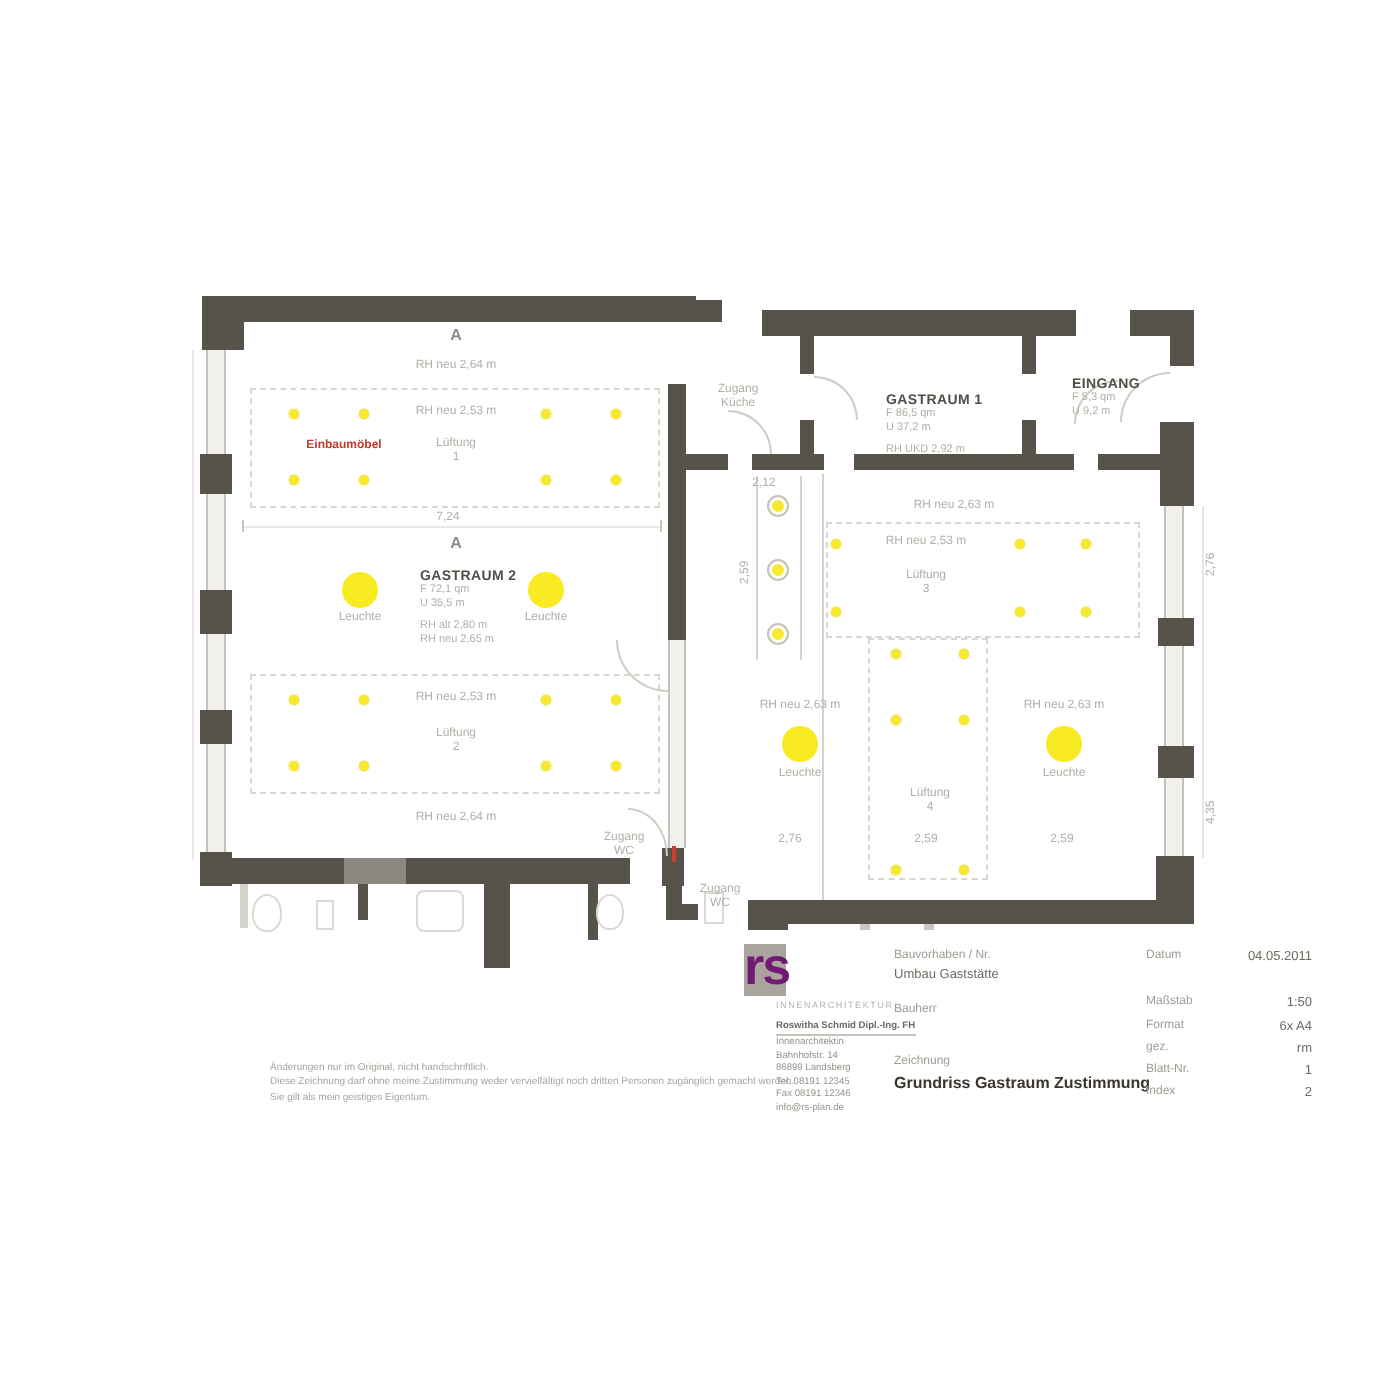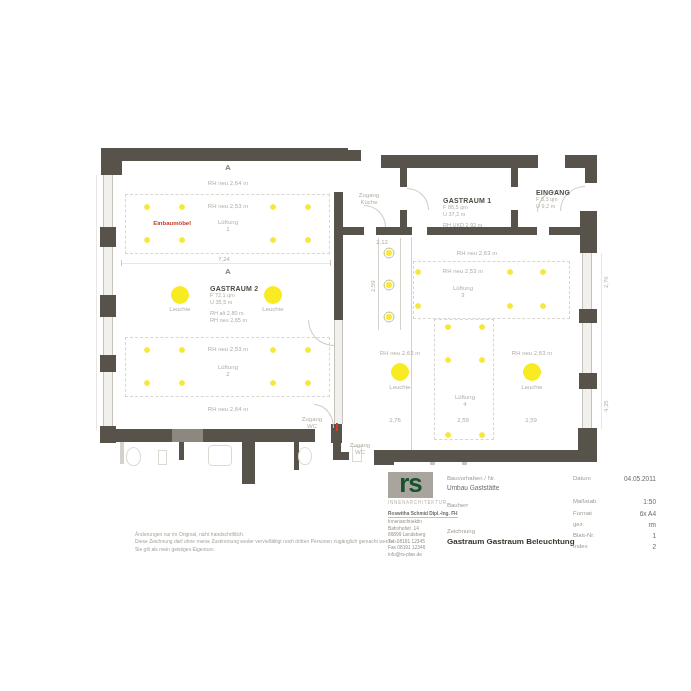--- a/index.html
+++ b/index.html
@@ -28,22 +28,22 @@
   .ringlight{position:absolute;width:11px;height:11px;border-radius:50%;background:#f7e930;
        border:1px solid #c6c2bb;box-shadow:inset 0 0 0 1.5px #ffffff;transform:translate(-50%,-50%);box-sizing:border-box;}
   .arc{position:absolute;box-sizing:border-box;}
   .fixture{position:absolute;border:1px solid #dcd9d3;box-sizing:border-box;background:transparent;}
   .tick{position:absolute;background:#c9c5bf;}
   
   .tb-label{position:absolute;font-size:6px;color:#a19c95;white-space:nowrap;}
   .tb-value{position:absolute;font-size:6.5px;color:#6f6a63;white-space:nowrap;}
   .tb-value-r{position:absolute;font-size:6.5px;color:#6f6a63;white-space:nowrap;text-align:right;width:60px;}
   .tb-title{position:absolute;font-size:8px;font-weight:bold;color:#3a362f;white-space:nowrap;}
-  .logo{position:absolute;left:388px;top:472px;width:45px;height:26px;background:#a9a49d;
-        color:#14532d;font-weight:bold;font-size:26px;line-height:22px;text-align:center;letter-spacing:-1px;}
+  .logo{position:absolute;left:372px;top:472px;width:21px;height:26px;background:#a9a49d;
+        color:#701a75;font-weight:bold;font-size:26px;line-height:22px;text-align:center;letter-spacing:-1px;}
   .logo-tag{position:absolute;left:388px;top:500px;width:45px;font-size:4.5px;letter-spacing:.8px;
         color:#b7b2ab;text-align:right;}
   .addr{position:absolute;left:388px;top:511px;font-size:4.8px;color:#97928b;line-height:1.35;white-space:nowrap;}
   .addr .first{color:#6e6962;font-weight:bold;border-bottom:.5px solid #c6c2bb;display:inline-block;margin-bottom:1px;}
   .disc{position:absolute;left:135px;top:531px;font-size:5px;color:#a8a39c;line-height:1.45;white-space:nowrap;}
 </style>
 </head>
 <body>
 
 <div id="stage">
@@ -243,21 +243,21 @@
     <span>86899 Landsberg</span><br>
     <span>Tel. 08191 12345</span><br>
     <span>Fax 08191 12346</span><br>
     <span>info@rs-plan.de</span>
   </div>
 
   <div class="tb-label" style="left:447px;top:475px;">Bauvorhaben / Nr.</div>
   <div class="tb-value" style="left:447px;top:484px;">Umbau Gaststätte</div>
   <div class="tb-label" style="left:447px;top:502px;">Bauherr</div>
   <div class="tb-label" style="left:447px;top:528px;">Zeichnung</div>
-  <div class="tb-title" style="left:447px;top:537px;">Gastraum Gastraum Beleuchtung</div>
+  <div class="tb-title" style="left:447px;top:537px;">Grundriss Gastraum Zustimmung</div>
 
   <div class="tb-label" style="left:573px;top:475px;">Datum</div>
   <div class="tb-value-r" style="left:596px;top:475px;">04.05.2011</div>
   <div class="tb-label" style="left:573px;top:498px;">Maßstab</div>
   <div class="tb-value-r" style="left:596px;top:498px;">1:50</div>
   <div class="tb-label" style="left:573px;top:510px;">Format</div>
   <div class="tb-value-r" style="left:596px;top:510px;">6x A4</div>
   <div class="tb-label" style="left:573px;top:521px;">gez.</div>
   <div class="tb-value-r" style="left:596px;top:521px;">rm</div>
   <div class="tb-label" style="left:573px;top:532px;">Blatt-Nr.</div>

